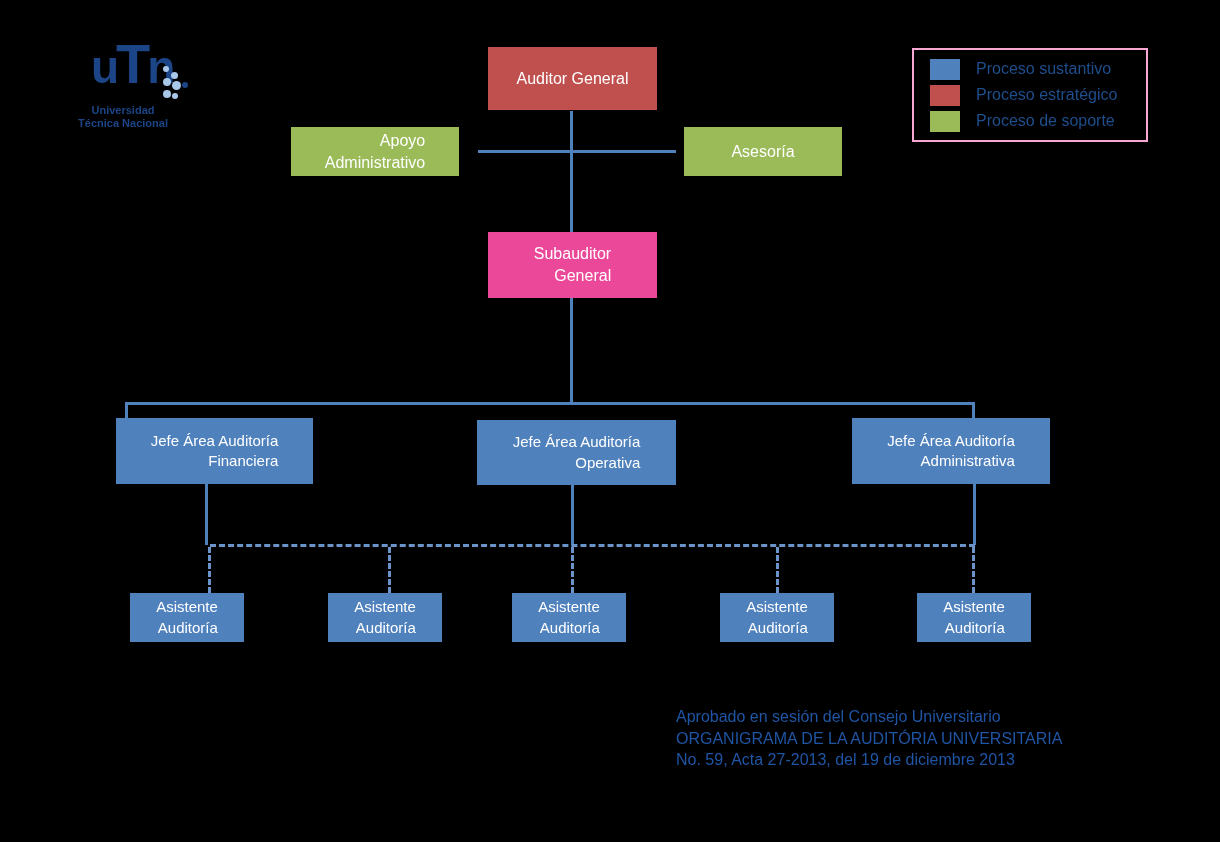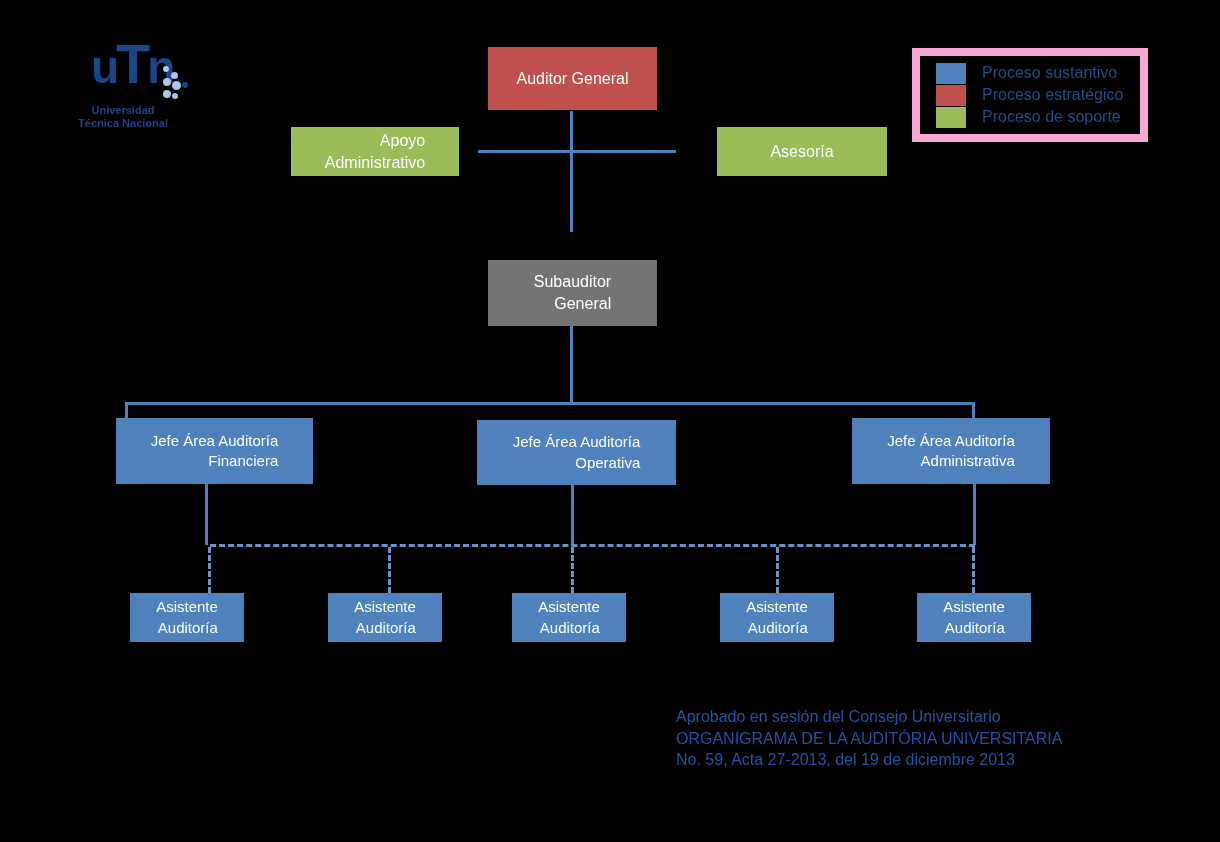--- a/index.html
+++ b/index.html
@@ -18,21 +18,21 @@
   .node.big{font-size:16px;}
   
   .vline{position:absolute;width:3px;}
   .hline{position:absolute;height:3px;}
   .solid{background:#4F81BD;}
   .vdash{position:absolute;width:0;border-left:3px dashed #6A93C8;}
   .hdash{position:absolute;height:0;border-top:3px dashed #6A93C8;}
   
   .legend{
     position:absolute;left:912px;top:48px;width:236px;height:94px;
-    border:8px solid #f9a8d4;box-sizing:border-box;
+    border:2px solid #f9a8d4;box-sizing:border-box;
     display:flex;flex-direction:column;justify-content:space-around;
     padding:6px 0 6px 16px;
   }
   .legend-row{display:flex;align-items:center;gap:16px;}
   .legend-sw{width:30px;height:21px;flex:0 0 auto;}
   .legend-label{font-size:16px;color:#1F4E8C;}
   
   .logo{position:absolute;left:68px;top:42px;width:130px;height:95px;color:#1C4587;}
   .logo-mark{position:absolute;left:2px;top:-6px;font-weight:bold;letter-spacing:-3px;line-height:1;margin-left:21px;}
   .logo-mark .lu{font-size:46px;}
@@ -92,23 +92,23 @@
 <div class="vdash" style="left:388px;top:547px;height:46px;"></div>
 <div class="vdash" style="left:571px;top:547px;height:46px;"></div>
 <div class="vdash" style="left:776px;top:547px;height:46px;"></div>
 <div class="vdash" style="left:972px;top:547px;height:46px;"></div>
 
 <div class="node big" style="left: 488px; top: 47px; width: 169px; height: 63px; background: rgb(192, 80, 77);">Auditor General</div>
 
 <div class="node big" style="left: 291px; top: 127px; width: 168px; height: 49px; background: rgb(155, 187, 89);">Apoyo
 Administrativo</div>
 
-<div class="node big" style="left: 684px; top: 127px; width: 170px; height: 49px; background: rgb(155, 187, 89); margin-left: 33px;">Asesoría</div>
+<div class="node big" style="left: 684px; top: 127px; width: 158px; height: 49px; background: rgb(155, 187, 89);">Asesoría</div>
 
-<div class="node big" style="left: 488px; top: 232px; width: 169px; height: 66px; background: #737373; margin-top: 28px;">Subauditor
+<div class="node big" style="left: 488px; top: 232px; width: 169px; height: 66px; background: #ec4899;">Subauditor
 General</div>
 
 <div class="node" style="left: 116px; top: 418px; width: 197px; height: 66px; background: rgb(79, 129, 189);">Jefe Área Auditoría
 Financiera</div>
 
 <div class="node" style="left: 477px; top: 420px; width: 199px; height: 65px; background: rgb(79, 129, 189);">Jefe Área Auditoría
 Operativa</div>
 
 <div class="node" style="left: 852px; top: 418px; width: 198px; height: 66px; background: rgb(79, 129, 189);">Jefe Área Auditoría
 Administrativa</div>

